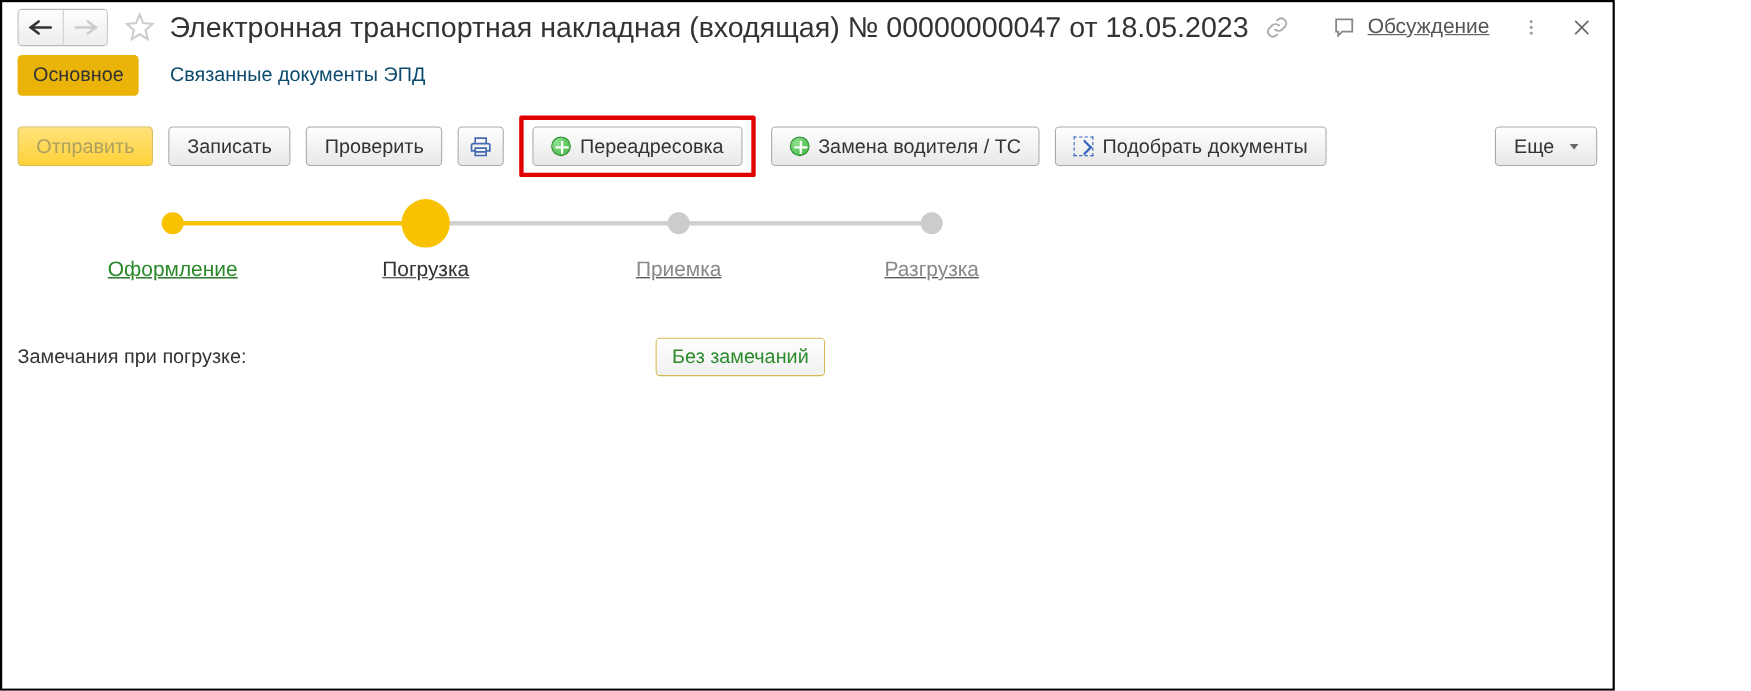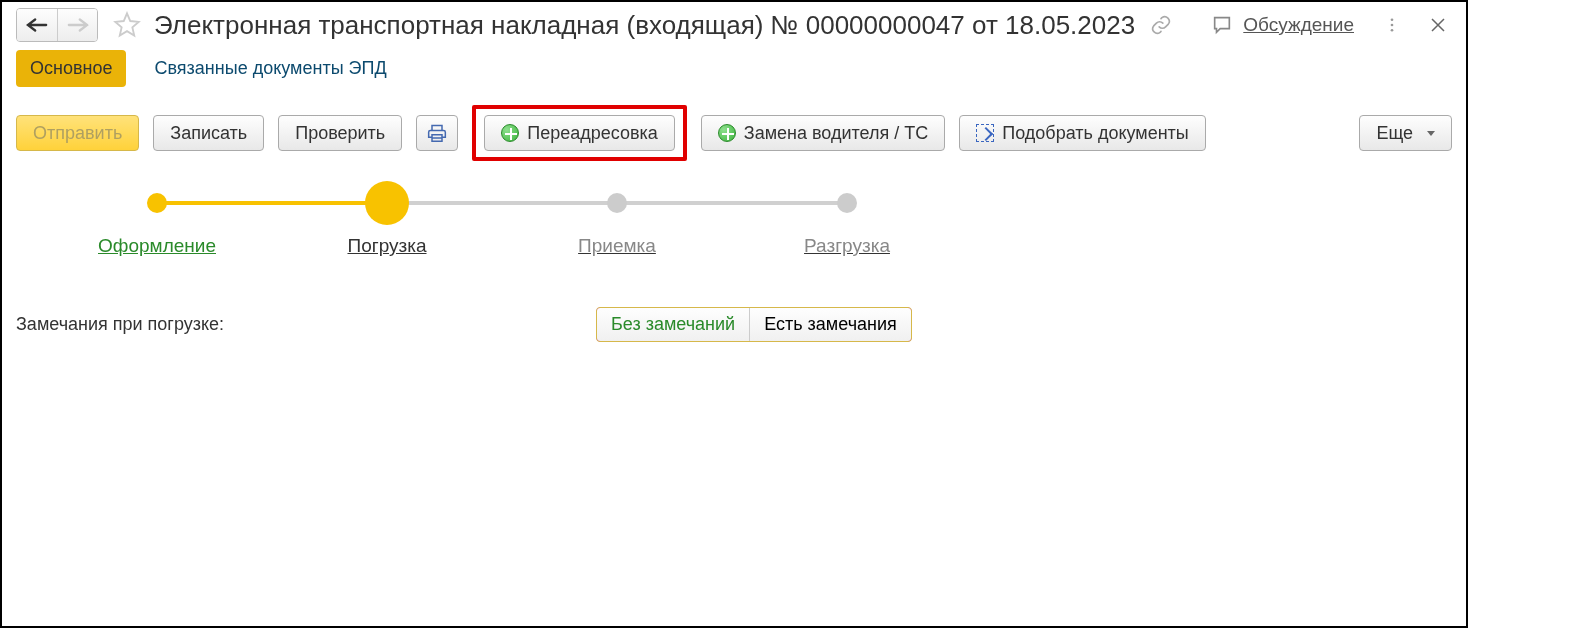--- a/index.html
+++ b/index.html
@@ -324,17 +324,16 @@
       <div class="dot"></div>
 
       <div class="step-label">Разгрузка</div>
     </div>
   </div>
 
   <div class="form-row">
     <div class="form-label">Замечания при погрузке:</div>
     <div class="toggle-group">
       <button class="toggle-btn green">Без замечаний</button>
-      <button class="toggle-btn">Есть замечания</button>
     </div>
   </div>
 
 </div>
 
 </body></html>

